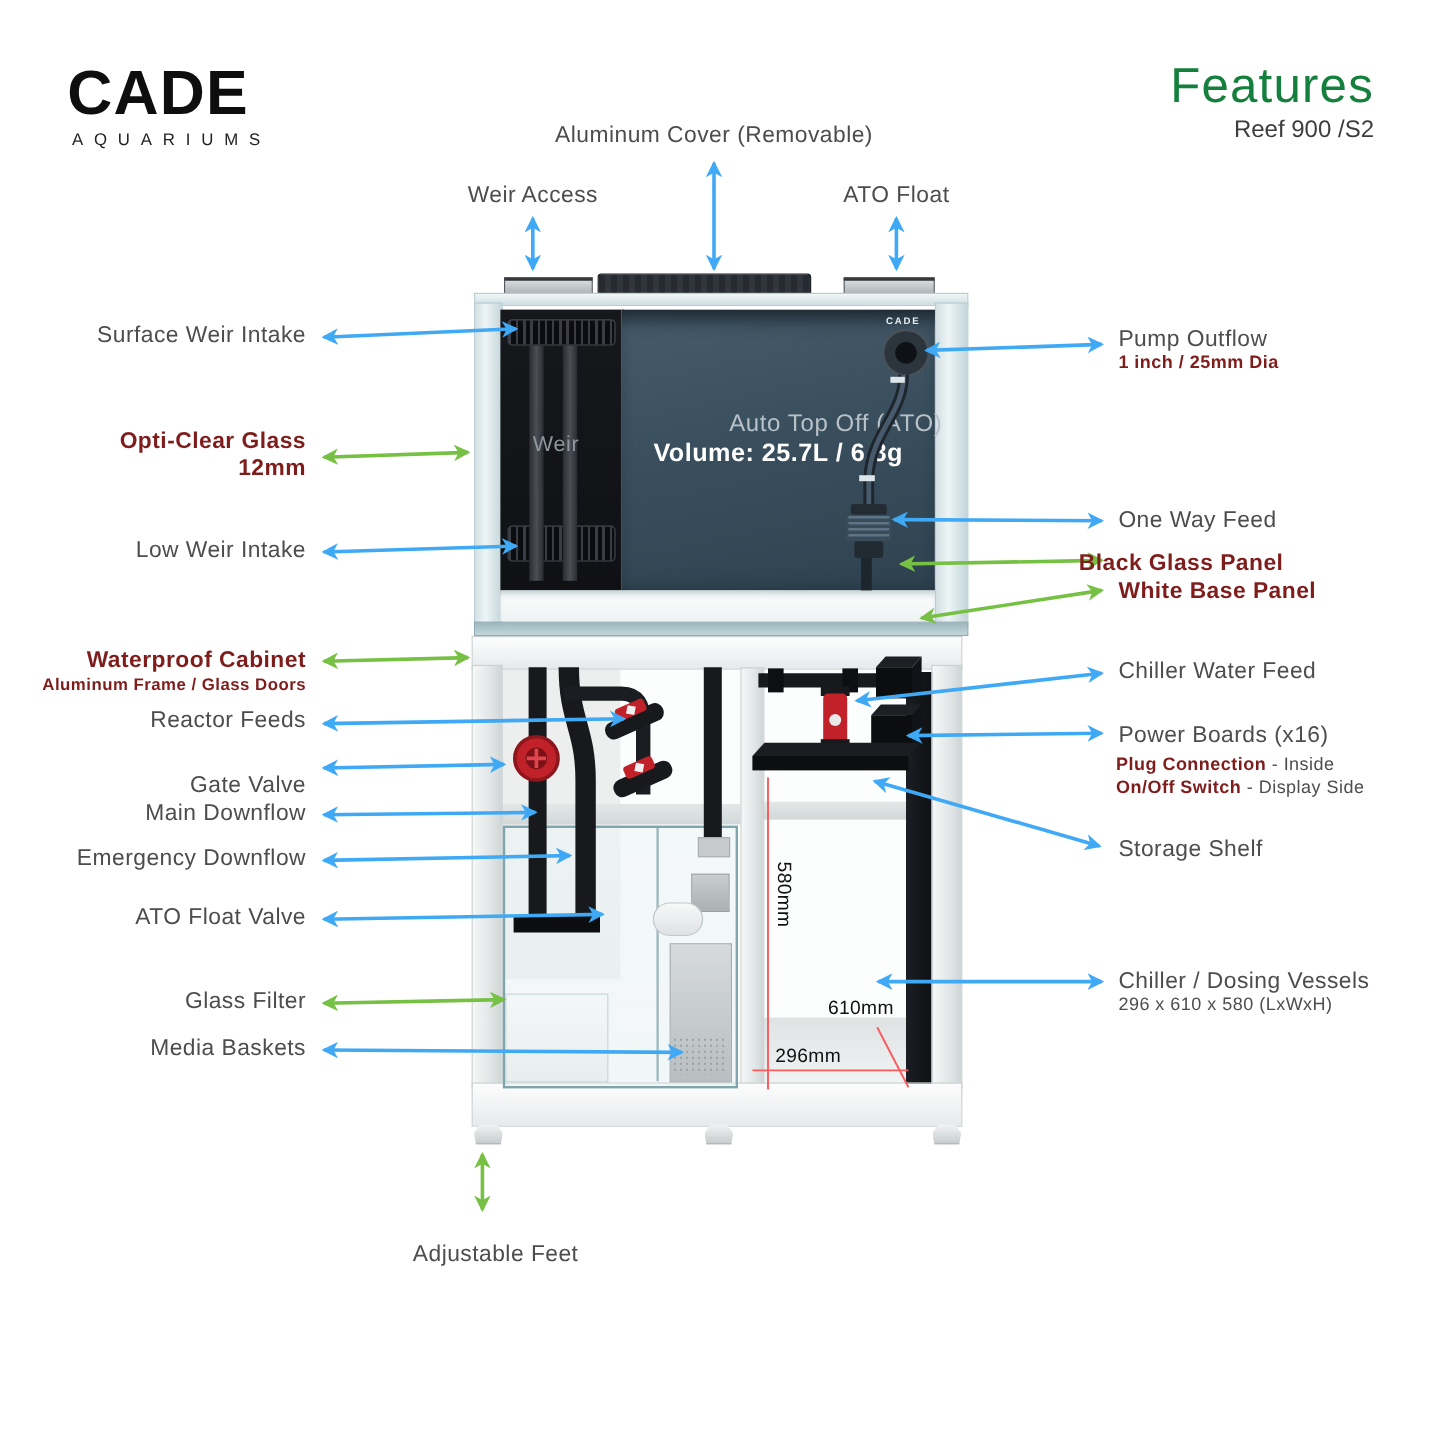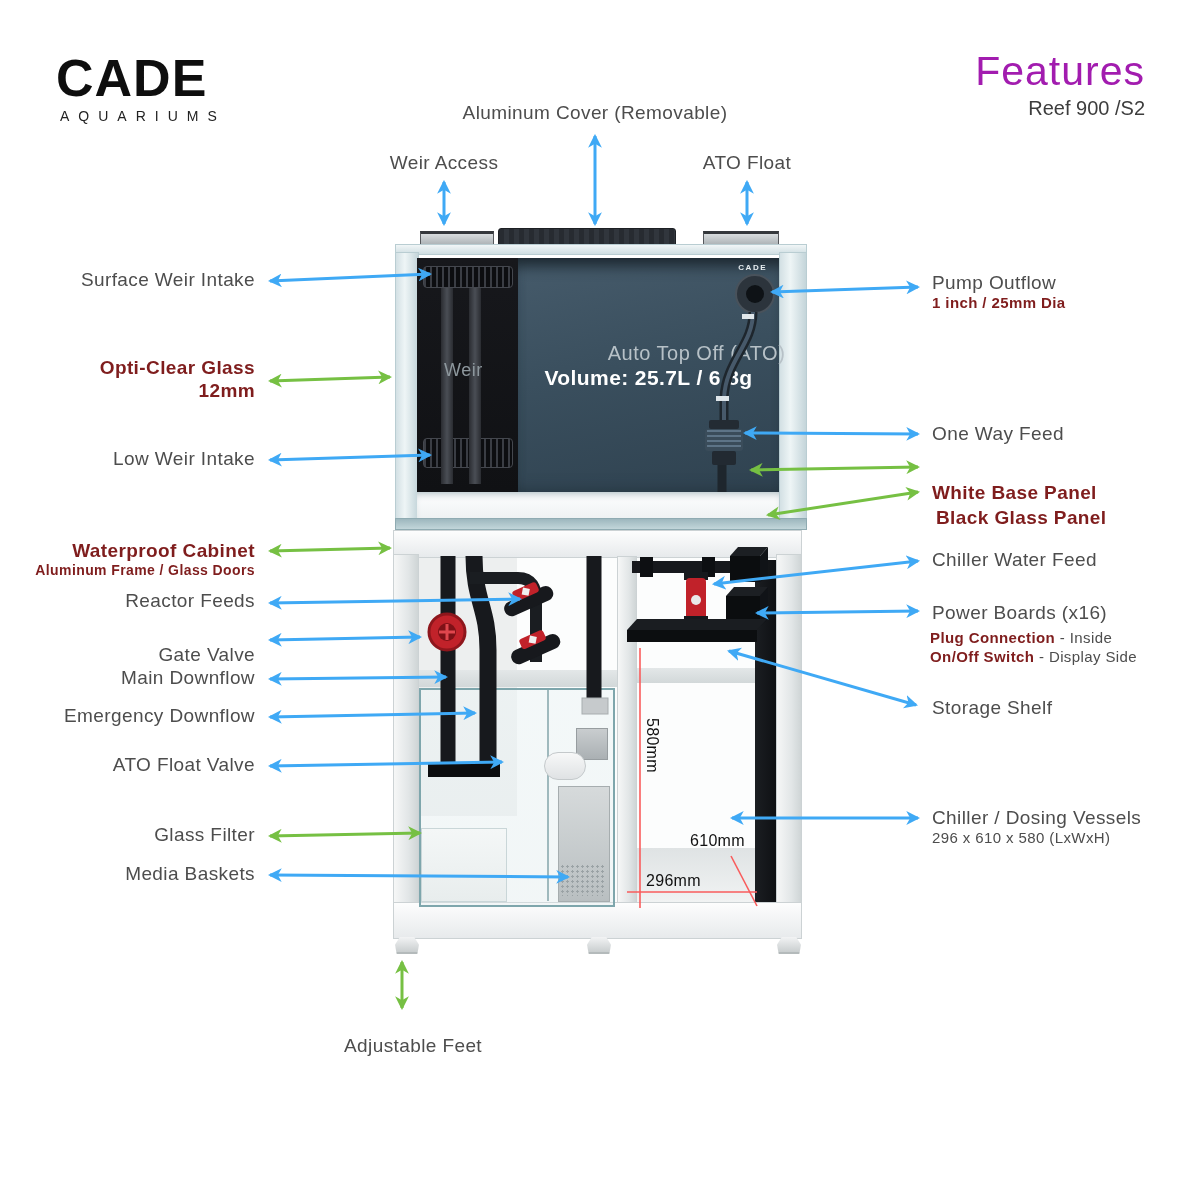--- a/index.html
+++ b/index.html
@@ -3,21 +3,21 @@
 <meta charset="utf-8">
 <style>
   html,body{margin:0;padding:0;background:#ffffff;}
   #canvas{position:relative;width:1200px;height:1100px;background:#ffffff;overflow:hidden;
           font-family:"Liberation Sans", sans-serif;}
   .abs{position:absolute;}
 
   
   .logo-word{left:56px;top:48px;font-size:52px;font-weight:800;letter-spacing:1px;color:#0e0e0e;}
   .logo-sub{left:60px;top:108px;font-size:14px;font-weight:400;letter-spacing:9px;color:#222;}
-  .features-title{right:55px;top:48px;font-size:41px;font-weight:300;color:#a21caf;letter-spacing:1px;}
+  .features-title{right:55px;top:48px;font-size:41px;font-weight:300;color:#15803d;letter-spacing:1px;}
   .features-sub{right:55px;top:97px;font-size:20px;font-weight:400;color:#3d3d3d;}
 
   
   .lbl{font-size:19px;color:#4d4d4d;font-weight:400;letter-spacing:.4px;white-space:nowrap;}
   .lbl.bold{color:#7f1d1d;font-weight:700;}
   .lbl.sm{font-size:14px;}
   .lbl.sm15{font-size:15px;}
   .ralign{text-align:right;}
   .dimtext{font-size:16px;color:#111;letter-spacing:.3px;white-space:nowrap;}
   .vert{writing-mode:vertical-rl;}
@@ -239,21 +239,21 @@
   <div class="abs lbl ralign" style="right:945px;top:824px;">Glass Filter</div>
   <div class="abs lbl ralign" style="right:945px;top:863px;">Media Baskets</div>
 
   <div class="abs lbl" style="left:344px;top:1035px;">Adjustable Feet</div>
 
   <div class="abs" style="left:932px;top:272px;">
     <div class="lbl">Pump Outflow</div>
     <div class="lbl bold sm15">1 inch / 25mm Dia</div>
   </div>
   <div class="abs lbl" style="left:932px;top:423px;">One Way Feed</div>
-  <div class="abs lbl bold" style="left:936px;top:459px;margin-top:48px;">Black Glass Panel</div>
+  <div class="abs lbl bold" style="left:899px;top:459px;">Black Glass Panel</div>
   <div class="abs lbl bold" style="left:932px;top:482px;">White Base Panel</div>
   <div class="abs lbl" style="left:932px;top:549px;">Chiller Water Feed</div>
   <div class="abs lbl" style="left:932px;top:602px;">Power Boards (x16)</div>
   <div class="abs" style="left:930px;top:628px;font-size:15px;line-height:19px;white-space:nowrap;">
     <div><span class="lbl bold sm15">Plug Connection</span><span class="lbl sm15"> - Inside</span></div>
     <div><span class="lbl bold sm15">On/Off Switch</span><span class="lbl sm15"> - Display Side</span></div>
   </div>
   <div class="abs lbl" style="left:932px;top:697px;">Storage Shelf</div>
   <div class="abs" style="left:932px;top:807px;">
     <div class="lbl">Chiller / Dosing Vessels</div>

